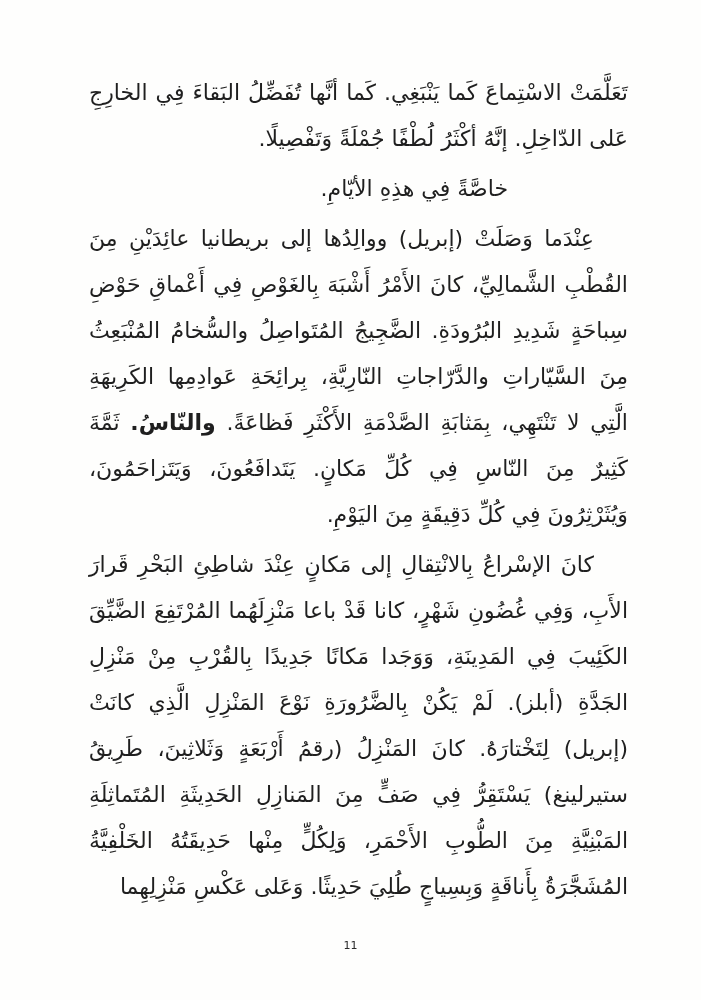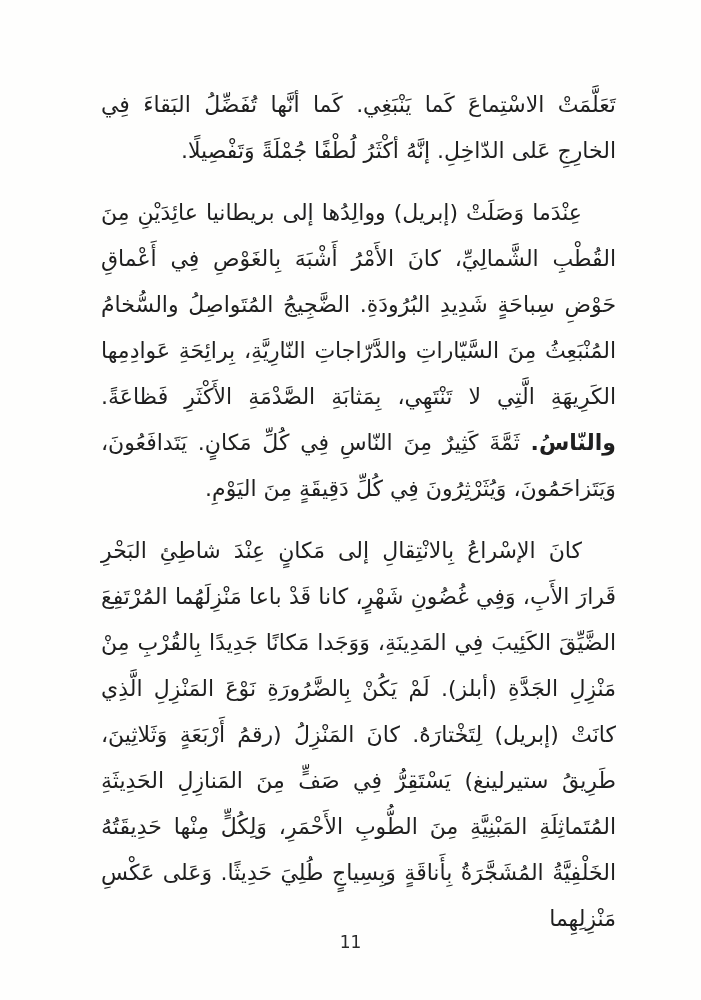--- a/index.html
+++ b/index.html
@@ -23,51 +23,52 @@
     top: 66px;
     right: 69px;
     left: 85px;
     direction: rtl;
     text-align: justify;
     text-justify: inter-word;
     font-size: 22px;
     line-height: 46px;
   }
   .para {
-    margin: 16px;
+    margin: 4px;
     padding: 0;
   }
   .para.indent {
     text-indent: 34px;
   }
   .para.deep-indent {
     text-indent: 120px;
   }
   .emphasis {
     font-weight: bold;
   }
   .page-number {
     position: absolute;
     bottom: 48px;
     left: 0;
     right: 0;
     text-align: center;
-    font-size: 17px;
+    font-size: 11px;
     color: #2a2a2a;
     direction: ltr;
   }
 </style>
 </head>
 <body>
 
 <div class="book-page">
   <div class="text-block">
 
     <p class="para"><span>تَعَلَّمَتْ الاسْتِماعَ كَما يَنْبَغِي. كَما أنَّها تُفَضِّلُ البَقاءَ فِي الخارِجِ عَلى الدّاخِلِ. إنَّهُ أكْثَرُ لُطْفًا جُمْلَةً وَتَفْصِيلًا.</span></p>
 
+    <p class="para deep-indent"><span>خاصَّةً فِي هذِهِ الأيّامِ.</span></p>
 
     <p class="para indent"><span>عِنْدَما وَصَلَتْ (إبريل) ووالِدُها إلى بريطانيا عائِدَيْنِ مِنَ القُطْبِ الشَّمالِيِّ، كانَ الأَمْرُ أَشْبَهَ بِالغَوْصِ فِي أَعْماقِ حَوْضِ سِباحَةٍ شَدِيدِ البُرُودَةِ. الضَّجِيجُ المُتَواصِلُ والسُّخامُ المُنْبَعِثُ مِنَ السَّيّاراتِ والدَّرّاجاتِ النّارِيَّةِ، بِرائِحَةِ عَوادِمِها الكَرِيهَةِ الَّتِي لا تَنْتَهِي، بِمَثابَةِ الصَّدْمَةِ الأَكْثَرِ فَظاعَةً.</span> <span class="emphasis">والنّاسُ.</span> <span>ثَمَّةَ كَثِيرٌ مِنَ النّاسِ فِي كُلِّ مَكانٍ. يَتَدافَعُونَ، وَيَتَزاحَمُونَ، وَيُثَرْثِرُونَ فِي كُلِّ دَقِيقَةٍ مِنَ اليَوْمِ.</span></p>
 
     <p class="para indent"><span>كانَ الإسْراعُ بِالانْتِقالِ إلى مَكانٍ عِنْدَ شاطِئِ البَحْرِ قَرارَ الأَبِ، وَفِي غُضُونِ شَهْرٍ، كانا قَدْ باعا مَنْزِلَهُما المُرْتَفِعَ الضَّيِّقَ الكَئِيبَ فِي المَدِينَةِ، وَوَجَدا مَكانًا جَدِيدًا بِالقُرْبِ مِنْ مَنْزِلِ الجَدَّةِ (أبلز). لَمْ يَكُنْ بِالضَّرُورَةِ نَوْعَ المَنْزِلِ الَّذِي كانَتْ (إبريل) لِتَخْتارَهُ. كانَ المَنْزِلُ (رقمُ أَرْبَعَةٍ وَثَلاثِينَ، طَرِيقُ ستيرلينغ) يَسْتَقِرُّ فِي صَفٍّ مِنَ المَنازِلِ الحَدِيثَةِ المُتَماثِلَةِ المَبْنِيَّةِ مِنَ الطُّوبِ الأَحْمَرِ، وَلِكُلٍّ مِنْها حَدِيقَتُهُ الخَلْفِيَّةُ المُشَجَّرَةُ بِأَناقَةٍ وَبِسِياجٍ طُلِيَ حَدِيثًا. وَعَلى عَكْسِ مَنْزِلِهِما</span></p>
 
   </div>
 
   <div class="page-number">11</div>
 </div>
 

